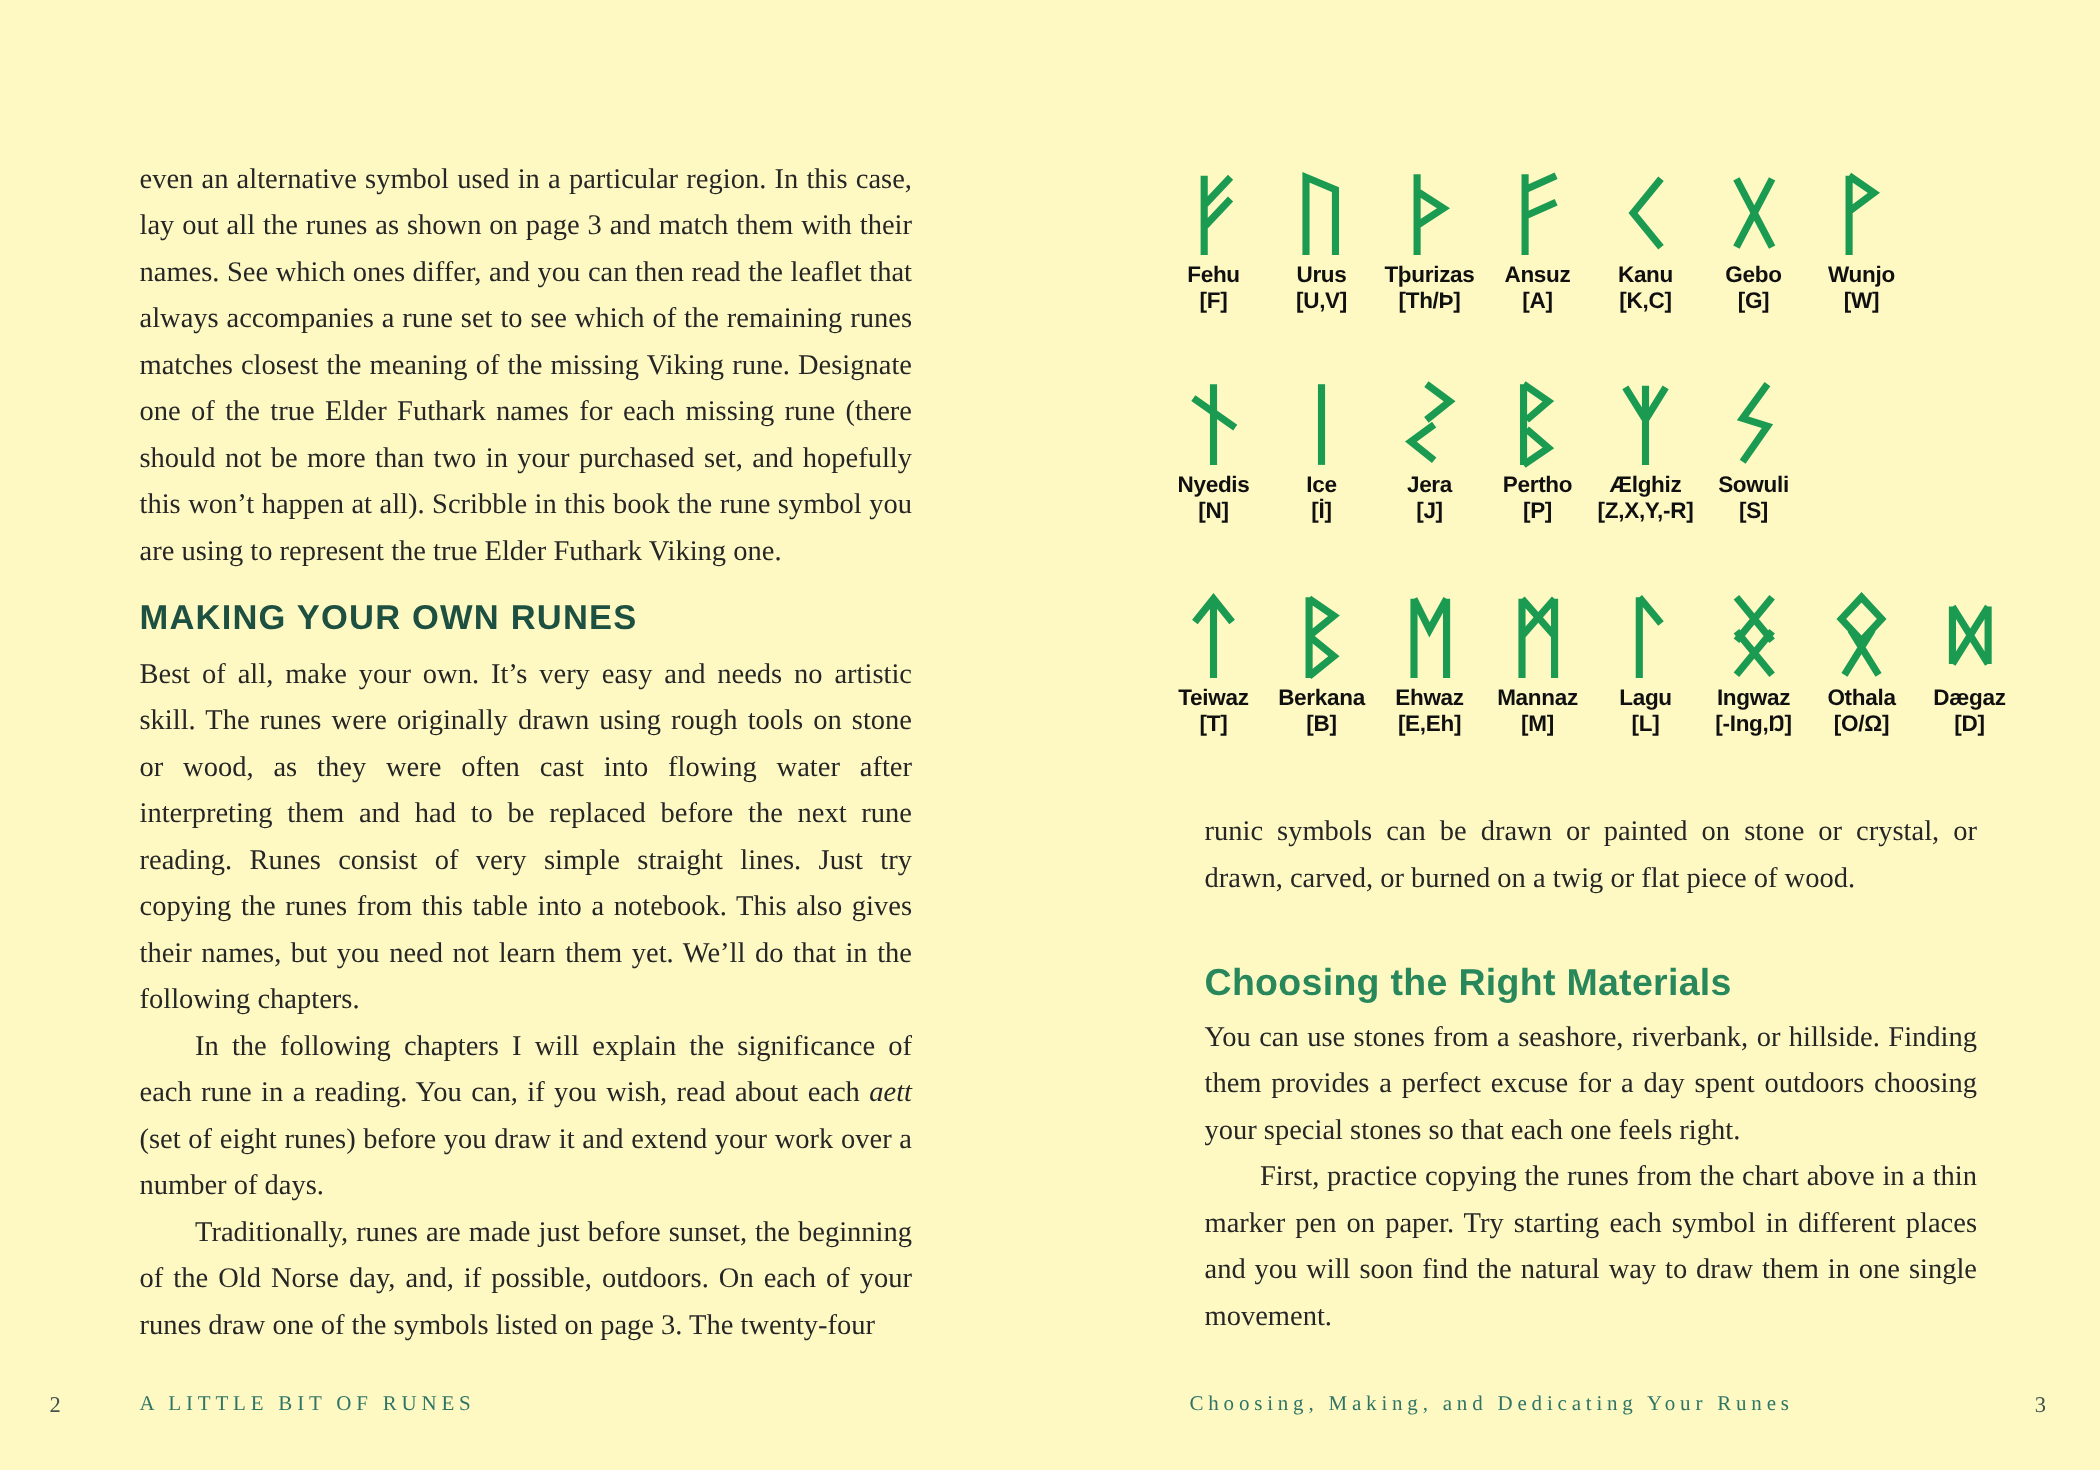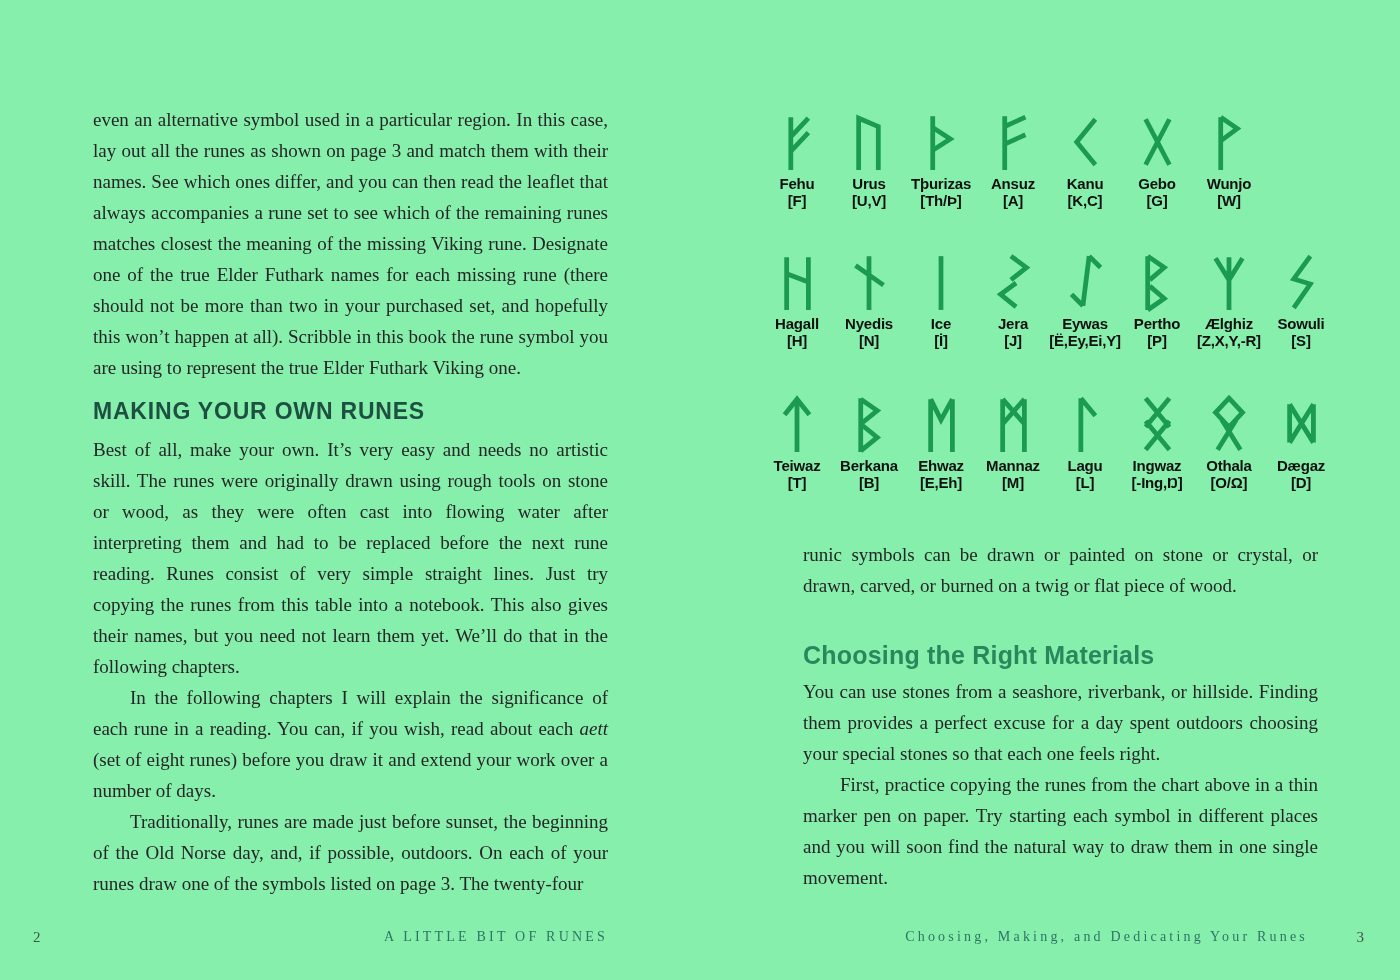--- a/index.html
+++ b/index.html
@@ -1,17 +1,17 @@
 <!DOCTYPE html>
 <html style="--rune-green: #1b9a52; --heading-dark-green: #1d5040; --heading-green: #28885c; --footer-green: #2e7566;"><head>
 <meta charset="utf-8">
 <style>
   html,body { margin:0; padding:0; background:#ffffff; }
   .spread {
-    position:relative; width:1400px; height:980px; background:#86efac;
+    position:relative; width:1400px; height:980px; background:#fef9c3;
     font-family:"Liberation Serif", serif; overflow:hidden;
   }
   .col { position:absolute; width:515px; color:#262626; font-size:19px;
          line-height:31px; text-align:justify; }
   .col p { margin:0; }
   .col p.indent { text-indent:37px; }
   .left-col  { left:93px;  top:104px; }
   .right-col { left:803px; top:539px; }
 
   h2.h-left {
@@ -24,27 +24,27 @@
     font-size:25px; letter-spacing:0.2px; color:var(--heading-green,#28885c);
     margin:41px 0 8px 0; line-height:26px; text-align:left;
   }
 
   .pagenum { position:absolute; top:929px; font-size:15px; color:#44544c; }
   .pagenum.pn-left  { left:33px; }
   .pagenum.pn-right { right:36px; }
 
   .footer {
     position:absolute; top:929px; font-size:14px; letter-spacing:3.2px;
-    color:var(--footer-green,#2e7566); text-align:right; white-space:nowrap;
+    color:var(--footer-green,#2e7566); text-align:left; white-space:nowrap;
   }
   .footer.left-footer  { left:93px;  width:515px; }
   .footer.right-footer { left:793px; width:515px; }
 
   .rune-chart { position:absolute; left:761px; top:0; width:576px; height:510px; }
-  .rune-row   { position:absolute; left:0; width:576px; display:flex; }
+  .rune-row   { position:absolute; left:12px; width:576px; display:flex; }
   .rune-cell  { width:72px; display:flex; flex-direction:column; align-items:center; }
   .rune-glyph svg { display:block; }
   .rune-name, .rune-sound {
     font-family:"Liberation Sans", sans-serif; font-weight:bold; font-size:15px;
     line-height:16.5px; color:#101010; white-space:nowrap; letter-spacing:-0.2px;
     text-align:center;
   }
   .rune-name { margin-top:4px; }
 </style>
 </head>
@@ -128,29 +128,20 @@
               </svg>
             </div>
             <div class="rune-name">Wunjo</div>
             <div class="rune-sound">[W]</div>
           </div>
         </div>
         <div class="rune-row" style="top: 252px;">
           <div class="rune-cell">
             <div class="rune-glyph">
               <svg width="42" height="60" viewBox="0 0 40 58">
-                <path d="M10 56 L10 5 M31 56 L31 5 M10 21 L31 29" fill="none" stroke="#1b9a52" stroke-width="4.6" stroke-linecap="butt" stroke-linejoin="miter"></path>
-              </svg>
-            </div>
-            <div class="rune-name">Hagall</div>
-            <div class="rune-sound">[H]</div>
-          </div>
-          <div class="rune-cell">
-            <div class="rune-glyph">
-              <svg width="42" height="60" viewBox="0 0 40 58">
                 <path d="M20 56 L20 4 M7 13 L34 32" fill="none" stroke="#1b9a52" stroke-width="4.6" stroke-linecap="butt" stroke-linejoin="miter"></path>
               </svg>
             </div>
             <div class="rune-name">Nyedis</div>
             <div class="rune-sound">[N]</div>
           </div>
           <div class="rune-cell">
             <div class="rune-glyph">
               <svg width="42" height="60" viewBox="0 0 40 58">
                 <path d="M20 56 L20 4" fill="none" stroke="#1b9a52" stroke-width="4.6" stroke-linecap="butt" stroke-linejoin="miter"></path>
@@ -160,29 +151,20 @@
             <div class="rune-sound">[İ]</div>
           </div>
           <div class="rune-cell">
             <div class="rune-glyph">
               <svg width="42" height="60" viewBox="0 0 40 58">
                 <path d="M18 4 L33 15 L18 27 M23 30 L8 41 L23 53" fill="none" stroke="#1b9a52" stroke-width="4.6" stroke-linecap="butt" stroke-linejoin="miter"></path>
               </svg>
             </div>
             <div class="rune-name">Jera</div>
             <div class="rune-sound">[J]</div>
-          </div>
-          <div class="rune-cell">
-            <div class="rune-glyph">
-              <svg width="42" height="60" viewBox="0 0 40 58">
-                <path d="M24 4 L18 52 M24 4 L35 15 M18 52 L7 41" fill="none" stroke="#1b9a52" stroke-width="4.6" stroke-linecap="butt" stroke-linejoin="miter"></path>
-              </svg>
-            </div>
-            <div class="rune-name">Eywas</div>
-            <div class="rune-sound">[Ë,Ey,Ei,Y]</div>
           </div>
           <div class="rune-cell">
             <div class="rune-glyph">
               <svg width="42" height="60" viewBox="0 0 40 58">
                 <path d="M11 56 L11 4 M11 4 L27 15 L13 27 M11 56 L27 45 L13 33" fill="none" stroke="#1b9a52" stroke-width="4.6" stroke-linecap="butt" stroke-linejoin="miter"></path>
               </svg>
             </div>
             <div class="rune-name">Pertho</div>
             <div class="rune-sound">[P]</div>
           </div>

